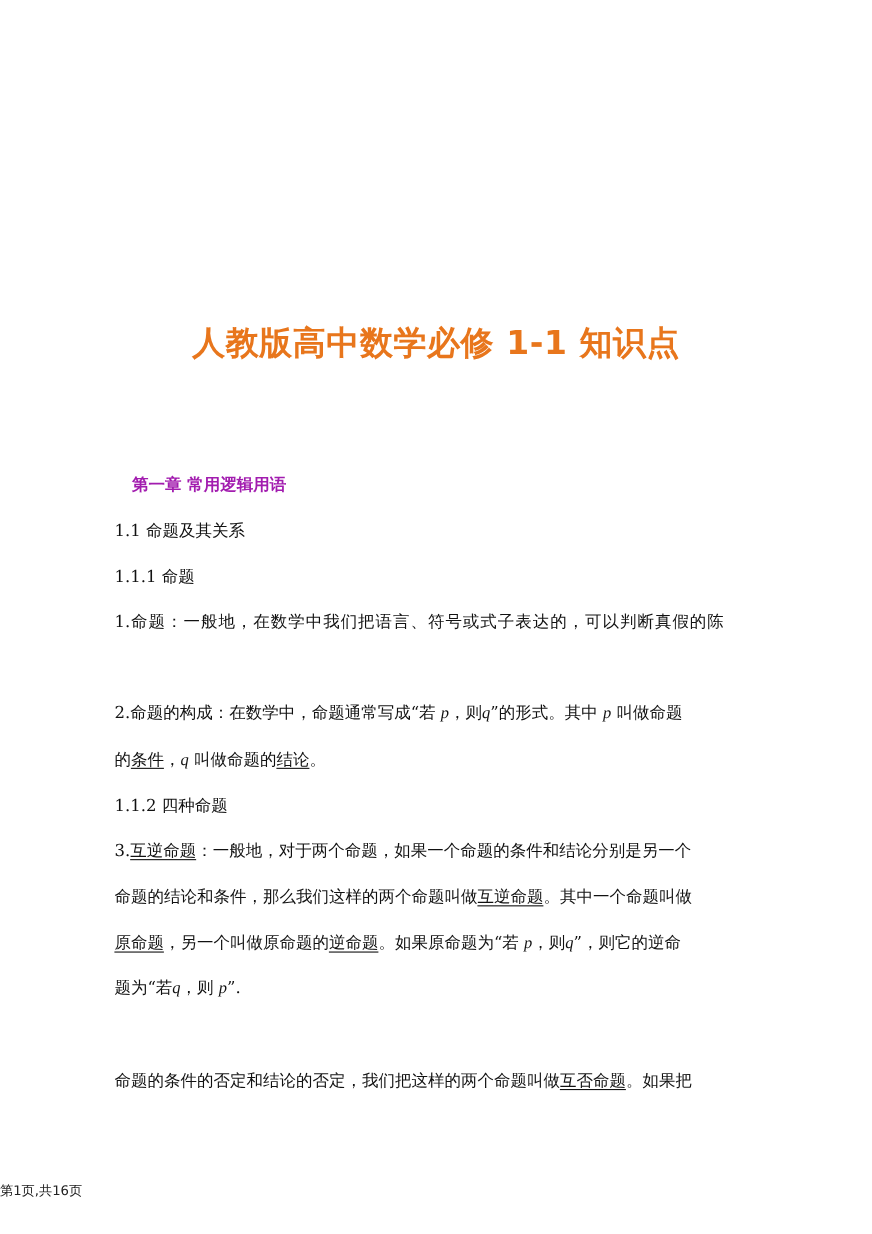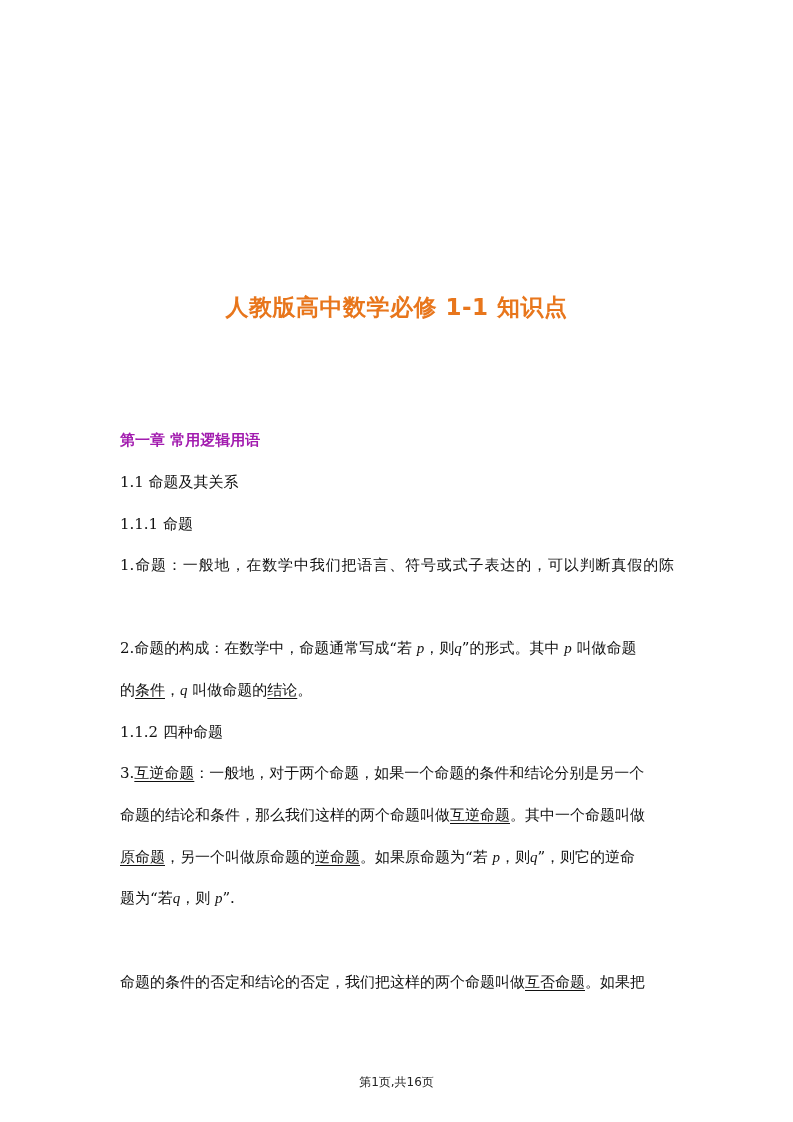--- a/index.html
+++ b/index.html
@@ -21,36 +21,36 @@
       width: 793px; height: 1122px;
     }
     .doc-title {
       position: absolute;
       left: 0;
       top: 292px;
       width: 793px;
       text-align: center;
       font-family: "DejaVu Sans", "Liberation Sans", sans-serif;
       font-weight: bold;
-      font-size: 23px;
+      font-size: 30px;
       color: #e8761c;
       letter-spacing: 0.5px;
     }
     .chapter-heading {
       position: absolute;
       left: 120px;
       top: 431px;
       font-family: "DejaVu Sans", "Liberation Sans", sans-serif;
       font-weight: bold;
       font-size: 15px;
       color: #a21caf;
     }
     .line {
       position: absolute;
-      left: 120px;
+      left: 104px;
       font-size: 15px;
       line-height: 20px;
       white-space: nowrap;
       color: #111111;
     }
     .line.full {
       width: 554px;
       text-align: justify;
       text-align-last: justify;
     }
@@ -60,21 +60,21 @@
     }
     .var {
       font-family: "Liberation Serif", "DejaVu Serif", serif;
       font-style: italic;
     }
     .page-footer {
       position: absolute;
       left: 0;
       top: 1074px;
       width: 793px;
-      text-align: center;
+      text-align: left;
       font-family: "DejaVu Sans", "Liberation Sans", sans-serif;
       font-size: 12px;
       color: #222222;
     }
   </style>
 </head>
 <body>
 
 <div class="page">
 

